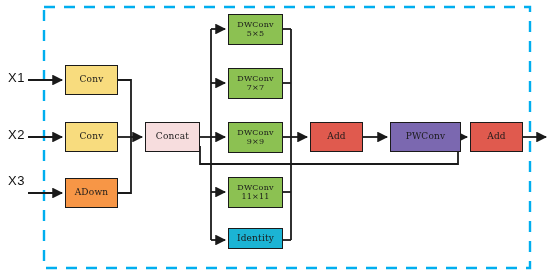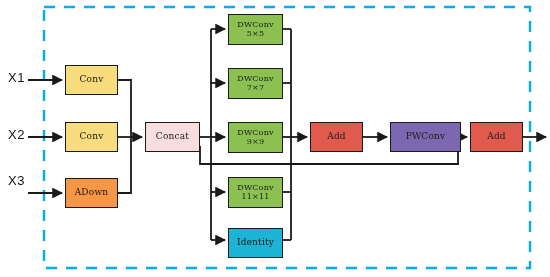--- a/index.html
+++ b/index.html
@@ -109,21 +109,21 @@
     <span class="l2">7×7</span>
   </div>
   <div class="node" style="left: 228px; top: 122px; width: 55px; height: 31px; background: rgb(140, 193, 82); font-size: 8px;">
     <span class="l1">DWConv</span>
     <span class="l2">9×9</span>
   </div>
   <div class="node" style="left: 228px; top: 177px; width: 55px; height: 31px; background: rgb(140, 193, 82); font-size: 8px;">
     <span class="l1">DWConv</span>
     <span class="l2">11×11</span>
   </div>
-  <div class="node" style="left: 228px; top: 228px; width: 55px; height: 30px; background: rgb(27, 180, 212); font-size: 9px;">
+  <div class="node" style="left: 228px; top: 228px; width: 55px; height: 21px; background: rgb(27, 180, 212); font-size: 9px;">
     <span class="l1">Identity</span>
   </div>
   <div class="node" style="left: 310px; top: 122px; width: 53px; height: 30px; background: rgb(224, 90, 78); font-size: 9px;">
     <span class="l1">Add</span>
   </div>
   <div class="node" style="left: 390px; top: 122px; width: 71px; height: 30px; background: rgb(123, 104, 176); font-size: 9px;">
     <span class="l1">PWConv</span>
   </div>
   <div class="node" style="left: 470px; top: 122px; width: 53px; height: 30px; background: rgb(224, 90, 78); font-size: 9px;">
     <span class="l1">Add</span>

